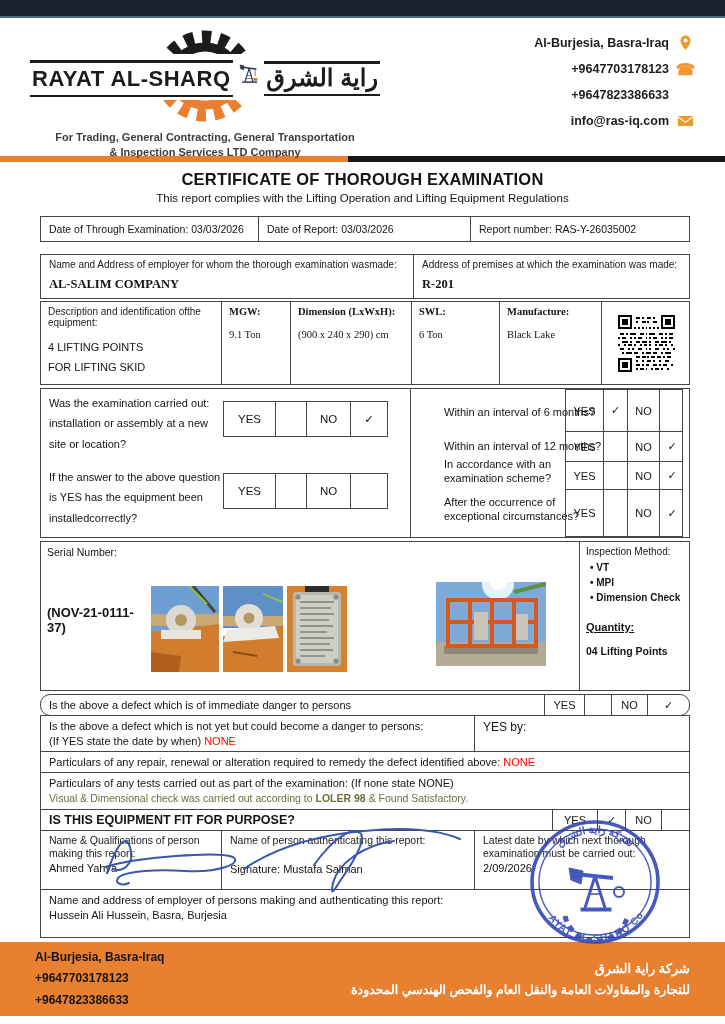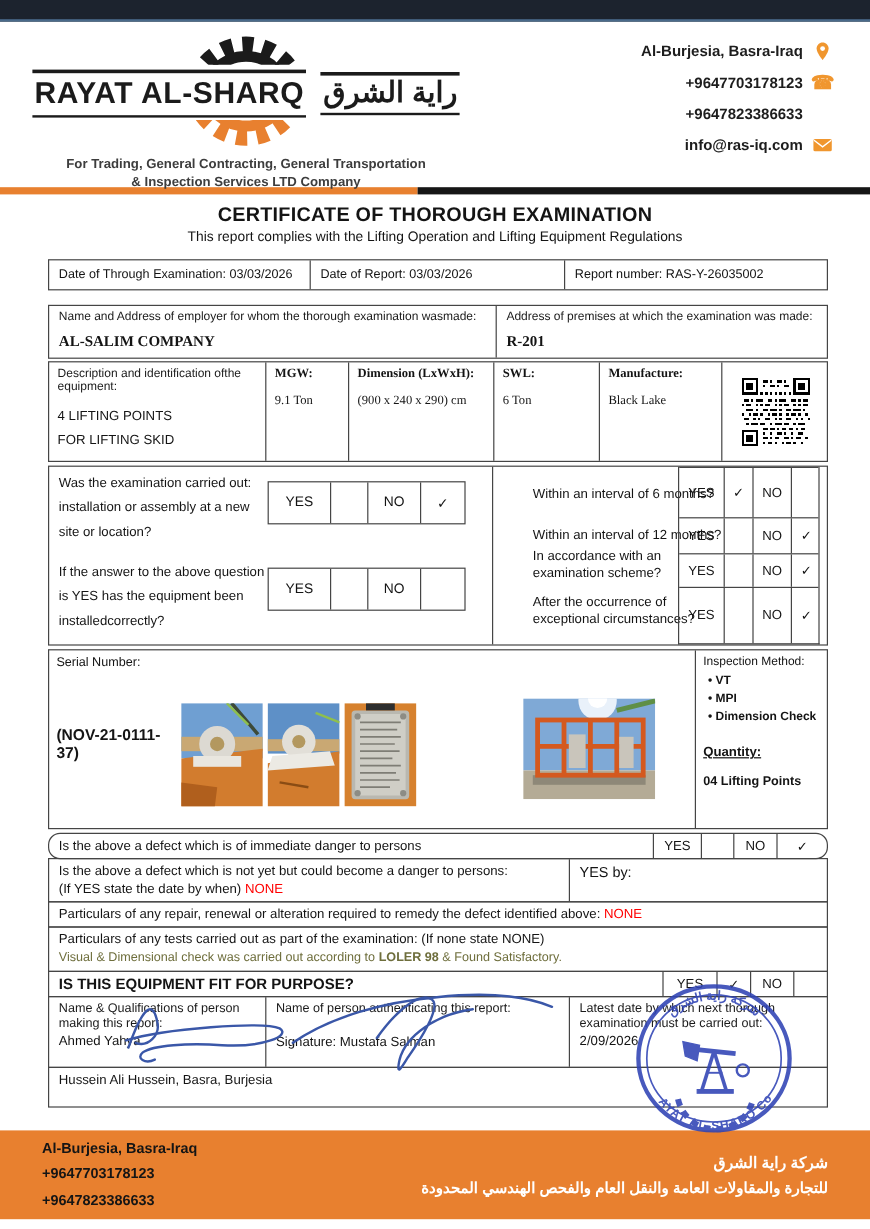--- a/index.html
+++ b/index.html
@@ -4,21 +4,21 @@
 <style>
   * { margin:0; padding:0; box-sizing:border-box; }
   html,body { width:725px; height:1024px; }
   body { font-family:"Liberation Sans",sans-serif; background:#fff; color:#141414; position:relative; overflow:hidden; }
   .topbar { height:18px; background:#1c232e; border-bottom:2px solid #4a6a8a; }
   
   .header { display:flex; justify-content:space-between; padding:4px 30px 0 30px; height:138px; }
   .logo-wrap { width:350px; position:relative; text-align:center; padding-top:2px; }
   .gear-top,.gear-bottom { display:block; margin:0 auto; }
   .logo-row { display:flex; align-items:center; justify-content:center; gap:6px; margin-top:-6px; }
-  .brand-en { font-size:25px; font-weight:700; letter-spacing:.5px; color:#1b1b1b; border-top:3px solid #1b1b1b; border-bottom:2px solid #1b1b1b; padding:3px 2px; white-space:nowrap; }
+  .brand-en { font-size:22px; font-weight:700; letter-spacing:.5px; color:#1b1b1b; border-top:3px solid #1b1b1b; border-bottom:2px solid #1b1b1b; padding:3px 2px; white-space:nowrap; }
   .brand-ar { font-size:24px; font-weight:700; color:#1b1b1b; border-top:3px solid #1b1b1b; border-bottom:2px solid #1b1b1b; padding:0 2px 2px 2px; white-space:nowrap; }
   .pump-svg { margin-top:-12px; }
   .tagline { font-size:11px; font-weight:700; color:#3d3d3d; line-height:1.35; margin-top:2px; }
   .contacts { width:230px; padding-top:8px; }
   .contact-row { display:flex; justify-content:flex-end; align-items:center; gap:7px; height:26px; font-size:12.5px; font-weight:700; color:#1d1d1d; }
   .cicon { width:19px; height:19px; display:flex; align-items:center; justify-content:center; color:#F0962E; font-size:16px; }
   
   .divider { height:6px; display:flex; }
   .divider .d-orange { width:348px; background:#E8802F; }
   .divider .d-black { flex:1; background:#161616; }
@@ -448,20 +448,21 @@
         </g>
       </svg>
     </div>
     <div class="sig-cell">
       <div class="lbl">Latest date by which next thorough examination must be carried out:</div>
       <div class="sig-name">2/09/2026</div>
     </div>
   </div>
 
   <div class="emp-row">
+    <div>Name and address of employer of persons making and authenticating this report:</div>
     <div>Hussein Ali Hussein, Basra, Burjesia</div>
   </div>
 
 </div>
 
 <svg class="stamp" width="136" height="132" viewBox="0 0 136 132">
   <g transform="translate(68,64)">
     <ellipse rx="63" ry="60" fill="none" stroke="#2F43B5" stroke-width="3.6"></ellipse>
     <ellipse rx="56" ry="53" fill="none" stroke="#2F43B5" stroke-width="1.4"></ellipse>
     <defs>

